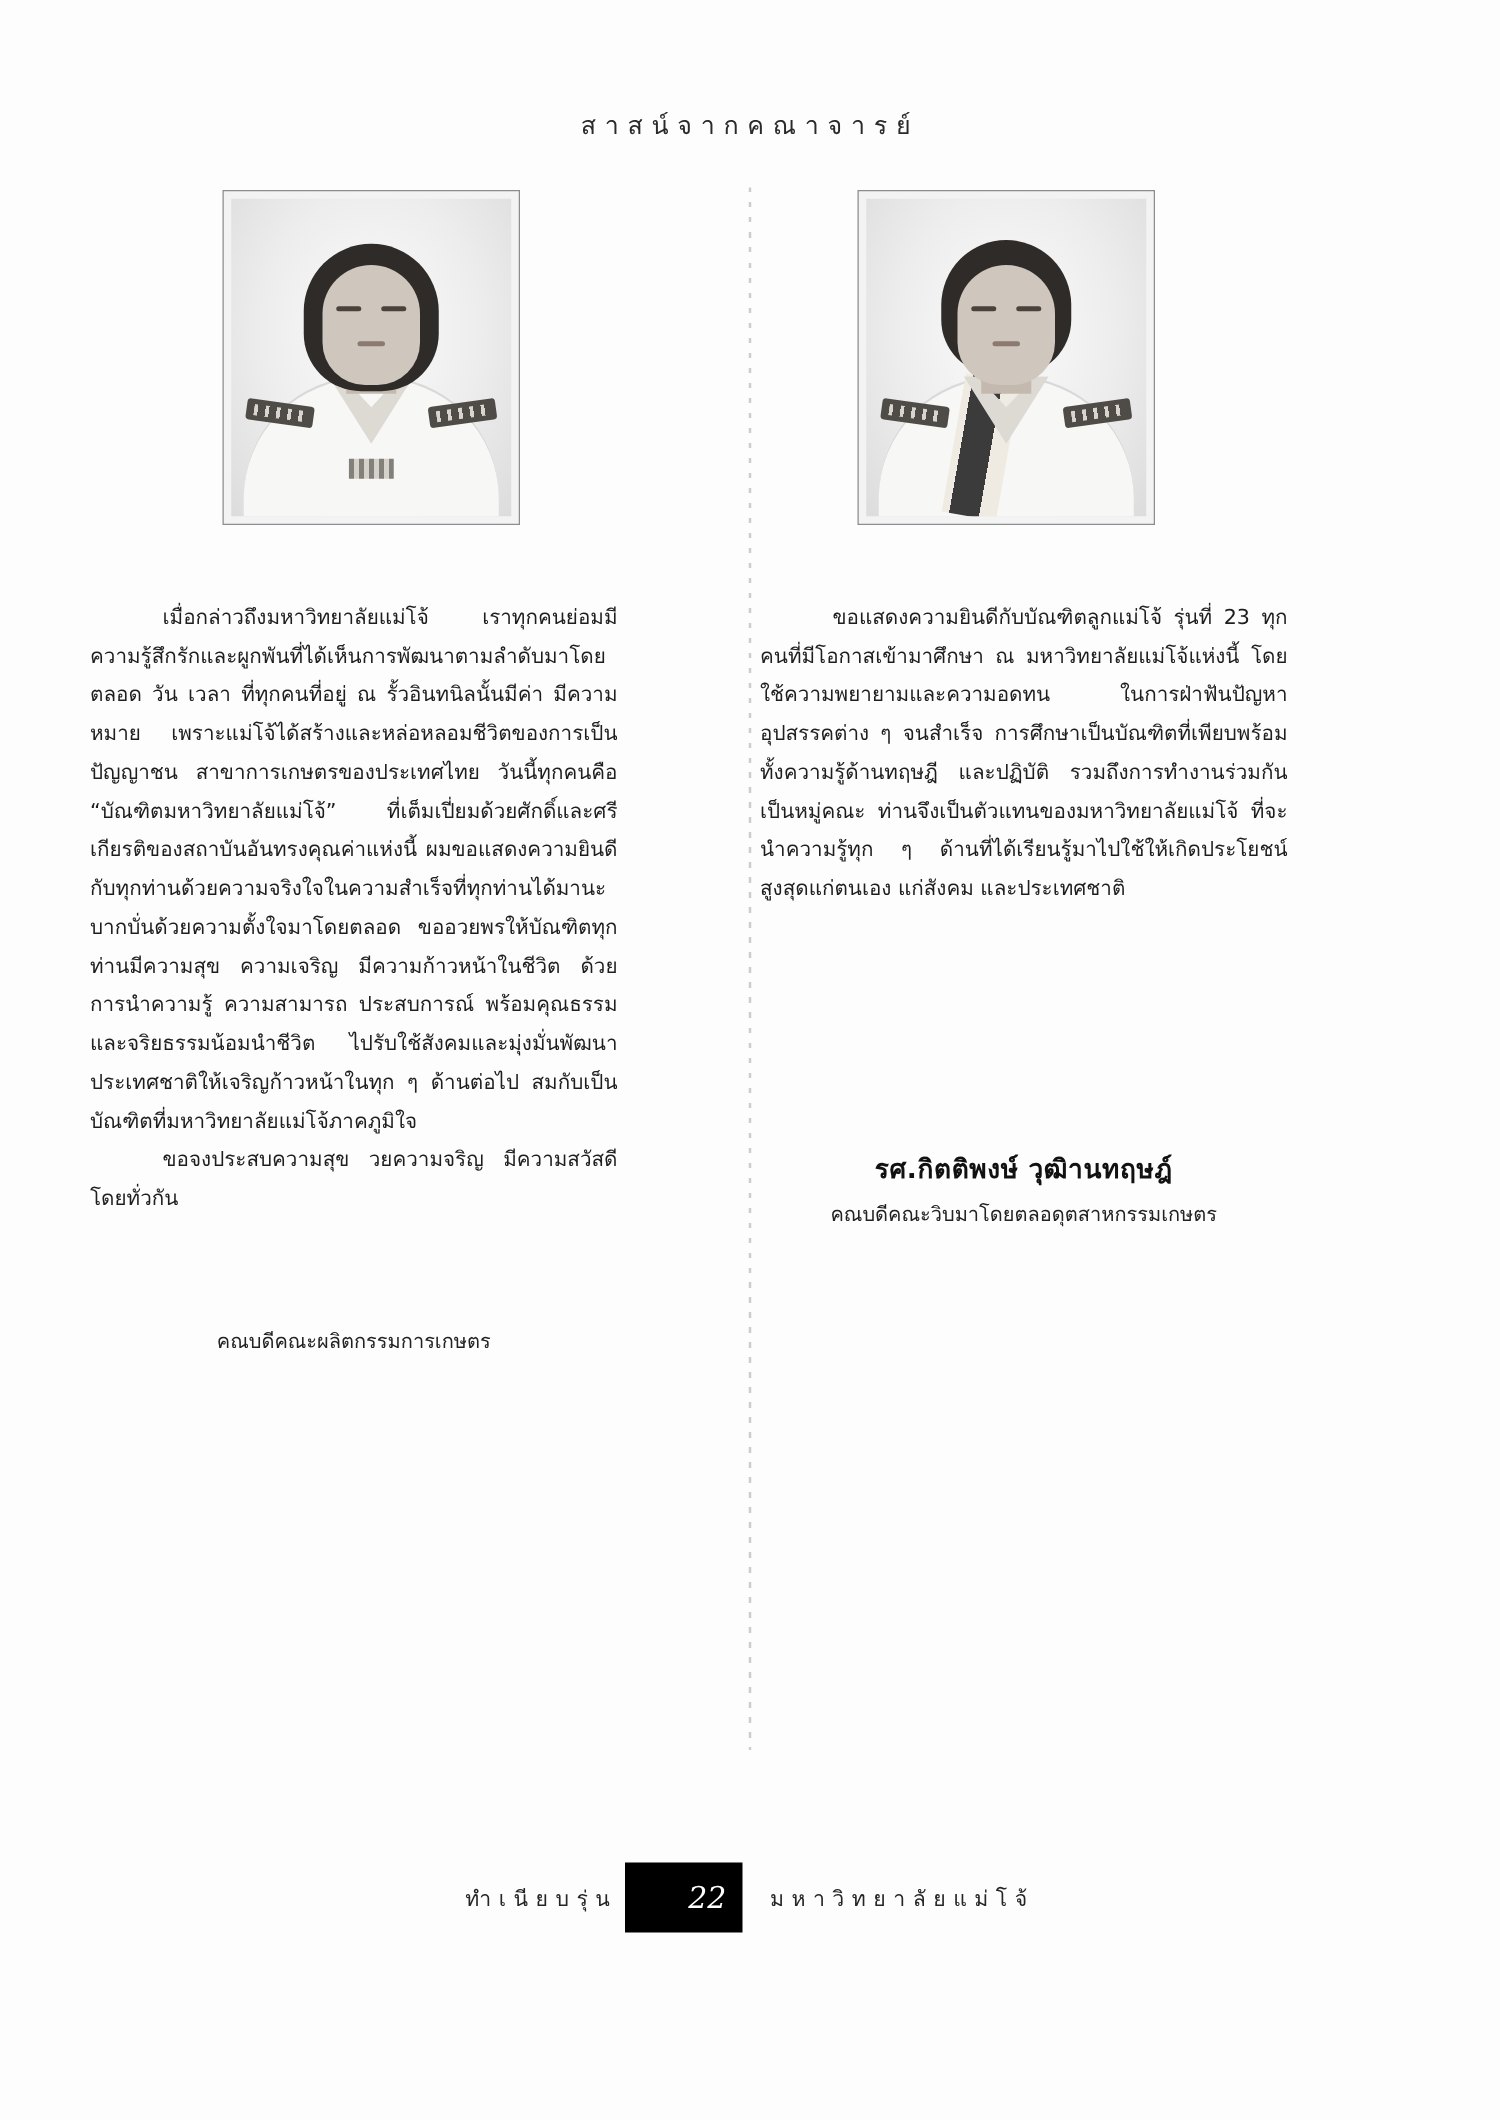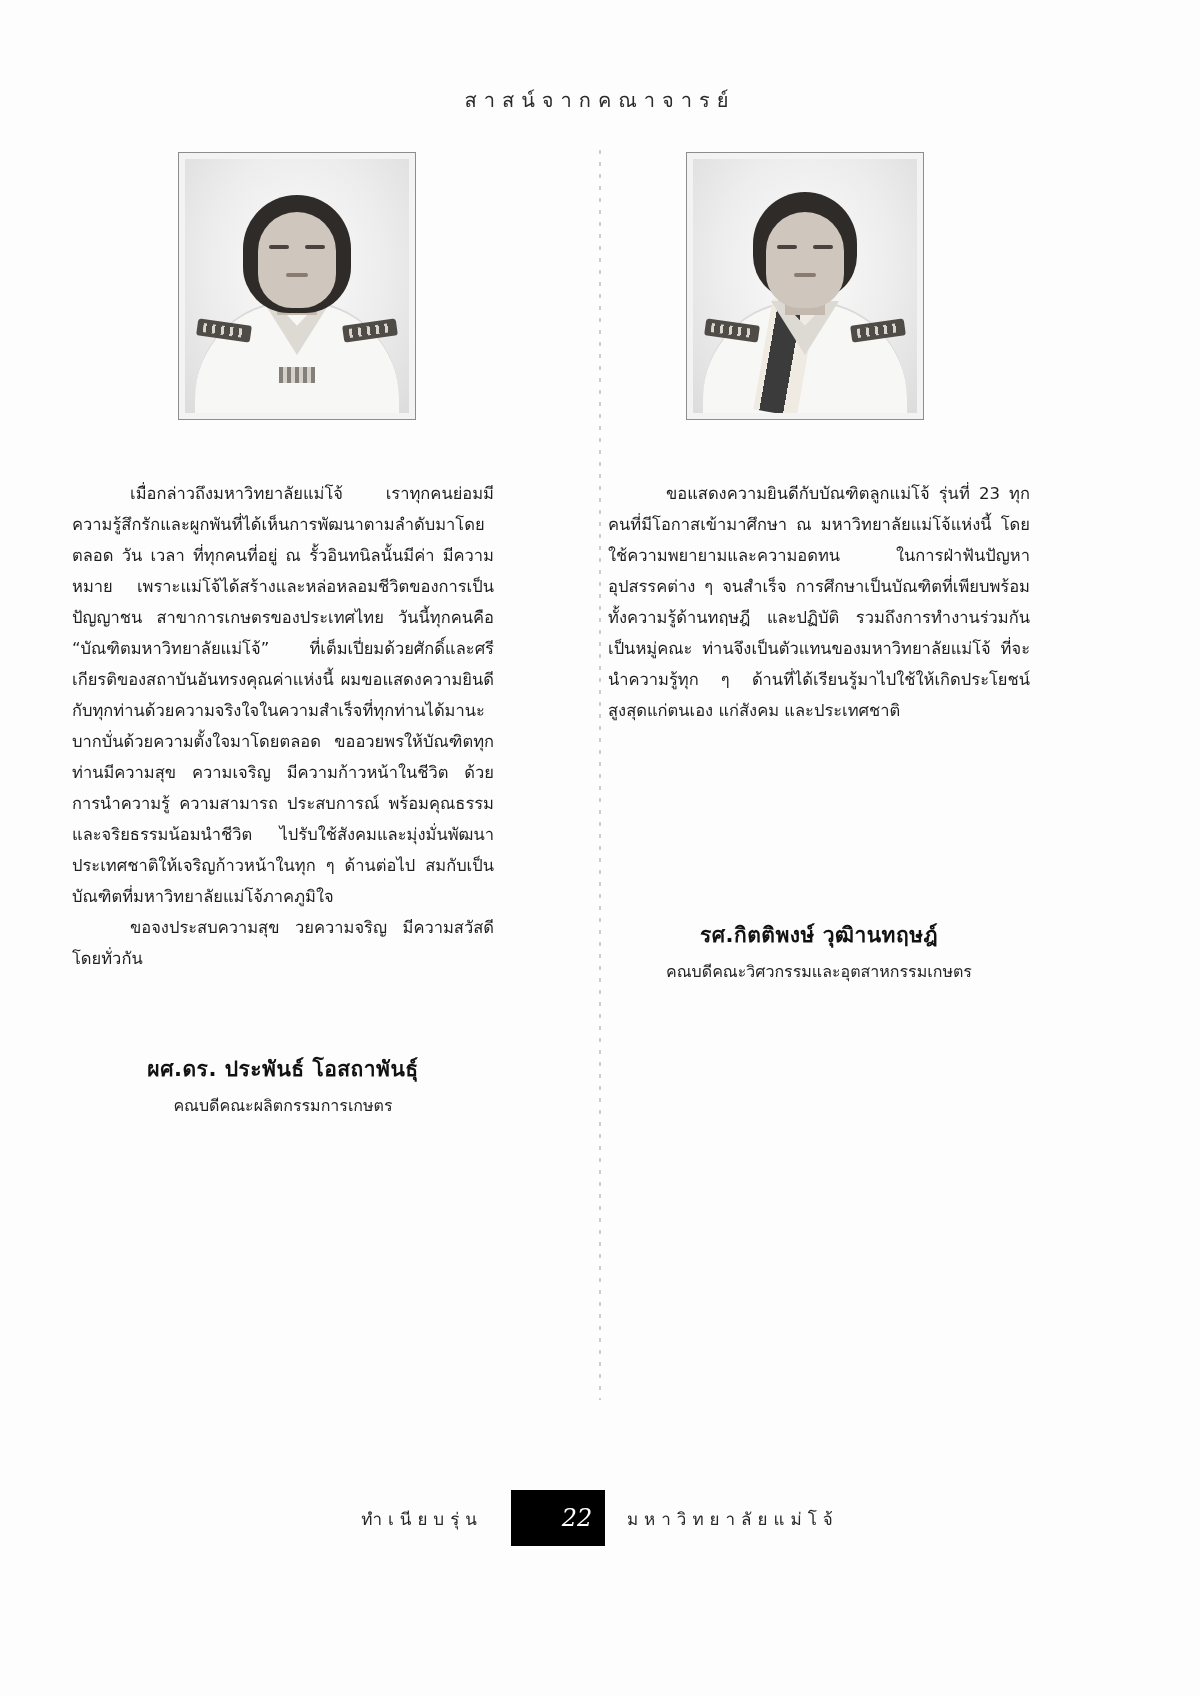--- a/index.html
+++ b/index.html
@@ -232,21 +232,21 @@
     display: flex;
     align-items: center;
     justify-content: center;
     gap: 0;
   }
   .footer-left, .footer-right {
     font-size: 17px;
     letter-spacing: 6px;
     color: #262626;
   }
-  .footer-left  { padding-right: 28px; }
+  .footer-left  { padding-right: 6px; }
   .footer-right { padding-left: 22px; }
   .page-number-box {
     width: 56px;
     height: 56px;
     background: #000;
     color: #fff;
     display: flex;
     align-items: center;
     justify-content: center;
     font-size: 24px;
@@ -300,25 +300,24 @@
     <p>เมื่อกล่าวถึงมหาวิทยาลัยแม่โจ้ เราทุกคนย่อมมีความรู้สึกรักและผูกพันที่ได้เห็นการพัฒนาตามลำดับมาโดยตลอด วัน เวลา ที่ทุกคนที่อยู่ ณ รั้วอินทนิลนั้นมีค่า มีความหมาย เพราะแม่โจ้ได้สร้างและหล่อหลอมชีวิตของการเป็นปัญญาชน สาขาการเกษตรของประเทศไทย วันนี้ทุกคนคือ “บัณฑิตมหาวิทยาลัยแม่โจ้” ที่เต็มเปี่ยมด้วยศักดิ์และศรีเกียรติของสถาบันอันทรงคุณค่าแห่งนี้ ผมขอแสดงความยินดีกับทุกท่านด้วยความจริงใจในความสำเร็จที่ทุกท่านได้มานะ บากบั่นด้วยความตั้งใจมาโดยตลอด ขออวยพรให้บัณฑิตทุกท่านมีความสุข ความเจริญ มีความก้าวหน้าในชีวิต ด้วยการนำความรู้ ความสามารถ ประสบการณ์ พร้อมคุณธรรมและจริยธรรมน้อมนำชีวิต ไปรับใช้สังคมและมุ่งมั่นพัฒนาประเทศชาติให้เจริญก้าวหน้าในทุก ๆ ด้านต่อไป สมกับเป็นบัณฑิตที่มหาวิทยาลัยแม่โจ้ภาคภูมิใจ</p>
     <p class="cont">ขอจงประสบความสุข วยความจริญ มีความสวัสดีโดยทั่วกัน</p>
   </div>
 
   <div class="col col-right">
     <p>ขอแสดงความยินดีกับบัณฑิตลูกแม่โจ้ รุ่นที่ 23 ทุกคนที่มีโอกาสเข้ามาศึกษา ณ มหาวิทยาลัยแม่โจ้แห่งนี้ โดยใช้ความพยายามและความอดทน ในการฝ่าฟันปัญหา อุปสรรคต่าง ๆ จนสำเร็จ การศึกษาเป็นบัณฑิตที่เพียบพร้อมทั้งความรู้ด้านทฤษฎี และปฏิบัติ รวมถึงการทำงานร่วมกันเป็นหมู่คณะ ท่านจึงเป็นตัวแทนของมหาวิทยาลัยแม่โจ้ ที่จะนำความรู้ทุก ๆ ด้านที่ได้เรียนรู้มาไปใช้ให้เกิดประโยชน์สูงสุดแก่ตนเอง แก่สังคม และประเทศชาติ</p>
   </div>
 
   <div class="sig sig-right">
     <div class="sig-name">รศ.กิตติพงษ์  วุฒิานทฤษฎ์</div>
-    <div class="sig-title">คณบดีคณะวิศวกรรมและอุตสาหกรรมเกษตร</div>
+    <div class="sig-title">คณบดีคณะวิบมาโดยตลอดุตสาหกรรมเกษตร</div>
   </div>
 
   <div class="sig sig-left">
-    <div class="sig-name">ผศ.ดร. ประพันธ์  โอสถาพันธุ์</div>
     <div class="sig-title">คณบดีคณะผลิตกรรมการเกษตร</div>
   </div>
 
   <div class="footer">
     <div class="footer-left">ทำเนียบรุ่น</div>
     <div class="page-number-box">22</div>
     <div class="footer-right">มหาวิทยาลัยแม่โจ้</div>
   </div>
 
 </div>

